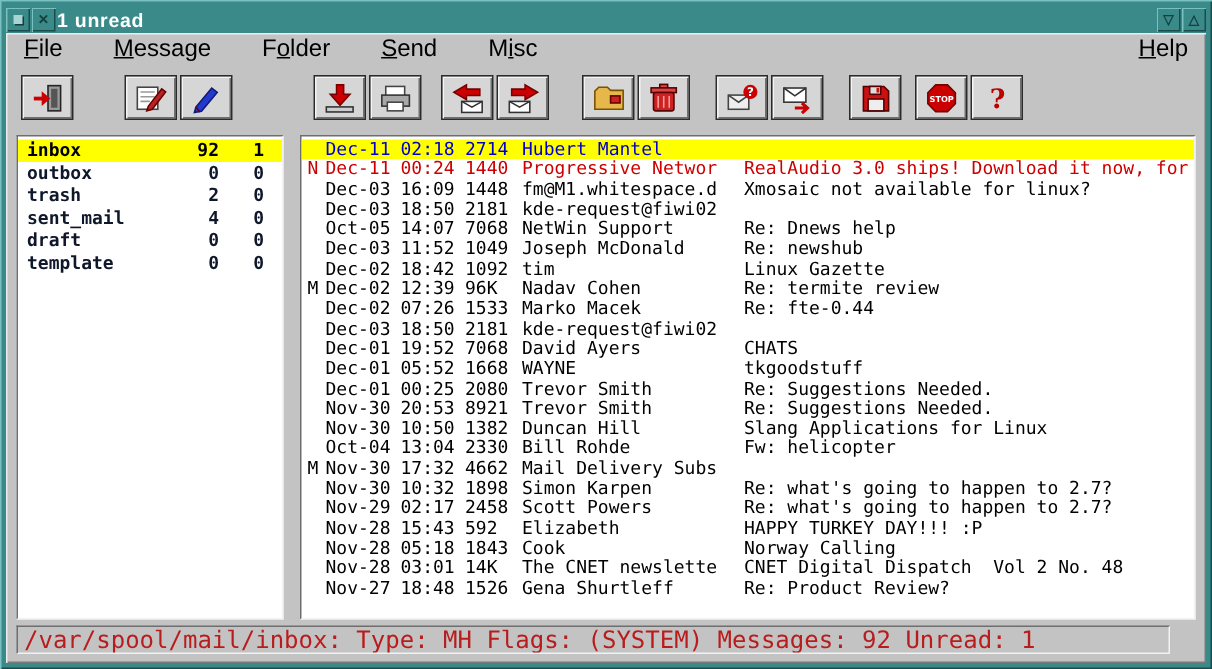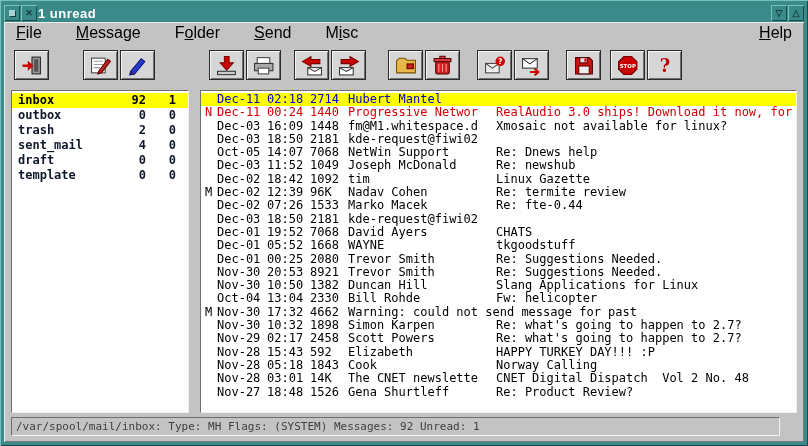--- a/index.html
+++ b/index.html
@@ -124,22 +124,22 @@
   .col-from { width: 148px; }
   .col-subject { flex: 1 1 auto; }
 
   
   .statusbar {
     flex: 0 0 19px; height: 19px;
     margin: 2px 24px 6px 7px;
     background: #c3c3c3;
     border: 1px solid;
     border-color: #6e6e6e #f2f2f2 #f2f2f2 #6e6e6e;
-    color: #404040;
-    font-size: 11px; line-height: 17px;
+    color: #b91c1c;
+    font-size: 16px; line-height: 17px;
     padding-left: 4px;
     white-space: pre; overflow: hidden;
   }
 </style>
 </head>
 <body>
 
 <div class="frame">
 
   <div class="titlebar">
@@ -335,21 +335,21 @@
           <div class="msg-row"><span class="col-flag"></span><span class="col-date">Dec-02</span><span class="col-time">18:42</span><span class="col-size">1092</span><span class="col-from">tim</span><span class="col-subject">Linux Gazette</span></div>
           <div class="msg-row"><span class="col-flag">M</span><span class="col-date">Dec-02</span><span class="col-time">12:39</span><span class="col-size">96K</span><span class="col-from">Nadav Cohen</span><span class="col-subject">Re: termite review</span></div>
           <div class="msg-row"><span class="col-flag"></span><span class="col-date">Dec-02</span><span class="col-time">07:26</span><span class="col-size">1533</span><span class="col-from">Marko Macek</span><span class="col-subject">Re: fte-0.44</span></div>
           <div class="msg-row"><span class="col-flag"></span><span class="col-date">Dec-03</span><span class="col-time">18:50</span><span class="col-size">2181</span><span class="col-from">kde-request@fiwi02</span><span class="col-subject"></span></div>
           <div class="msg-row"><span class="col-flag"></span><span class="col-date">Dec-01</span><span class="col-time">19:52</span><span class="col-size">7068</span><span class="col-from">David Ayers</span><span class="col-subject">CHATS</span></div>
           <div class="msg-row"><span class="col-flag"></span><span class="col-date">Dec-01</span><span class="col-time">05:52</span><span class="col-size">1668</span><span class="col-from">WAYNE</span><span class="col-subject">tkgoodstuff</span></div>
           <div class="msg-row"><span class="col-flag"></span><span class="col-date">Dec-01</span><span class="col-time">00:25</span><span class="col-size">2080</span><span class="col-from">Trevor Smith</span><span class="col-subject">Re: Suggestions Needed.</span></div>
           <div class="msg-row"><span class="col-flag"></span><span class="col-date">Nov-30</span><span class="col-time">20:53</span><span class="col-size">8921</span><span class="col-from">Trevor Smith</span><span class="col-subject">Re: Suggestions Needed.</span></div>
           <div class="msg-row"><span class="col-flag"></span><span class="col-date">Nov-30</span><span class="col-time">10:50</span><span class="col-size">1382</span><span class="col-from">Duncan Hill</span><span class="col-subject">Slang Applications for Linux</span></div>
           <div class="msg-row"><span class="col-flag"></span><span class="col-date">Oct-04</span><span class="col-time">13:04</span><span class="col-size">2330</span><span class="col-from">Bill Rohde</span><span class="col-subject">Fw: helicopter</span></div>
-          <div class="msg-row"><span class="col-flag">M</span><span class="col-date">Nov-30</span><span class="col-time">17:32</span><span class="col-size">4662</span><span class="col-subject">Warning: could not send message for past</span></div>
+          <div class="msg-row"><span class="col-flag">M</span><span class="col-date">Nov-30</span><span class="col-time">17:32</span><span class="col-size">4662</span><span class="col-from">Mail Delivery Subs</span></div>
           <div class="msg-row"><span class="col-flag"></span><span class="col-date">Nov-30</span><span class="col-time">10:32</span><span class="col-size">1898</span><span class="col-from">Simon Karpen</span><span class="col-subject">Re: what's going to happen to 2.7?</span></div>
           <div class="msg-row"><span class="col-flag"></span><span class="col-date">Nov-29</span><span class="col-time">02:17</span><span class="col-size">2458</span><span class="col-from">Scott Powers</span><span class="col-subject">Re: what's going to happen to 2.7?</span></div>
           <div class="msg-row"><span class="col-flag"></span><span class="col-date">Nov-28</span><span class="col-time">15:43</span><span class="col-size">592</span><span class="col-from">Elizabeth</span><span class="col-subject">HAPPY TURKEY DAY!!! :P</span></div>
           <div class="msg-row"><span class="col-flag"></span><span class="col-date">Nov-28</span><span class="col-time">05:18</span><span class="col-size">1843</span><span class="col-from">Cook</span><span class="col-subject">Norway Calling</span></div>
           <div class="msg-row"><span class="col-flag"></span><span class="col-date">Nov-28</span><span class="col-time">03:01</span><span class="col-size">14K</span><span class="col-from">The CNET newslette</span><span class="col-subject">CNET Digital Dispatch  Vol 2 No. 48</span></div>
           <div class="msg-row"><span class="col-flag"></span><span class="col-date">Nov-27</span><span class="col-time">18:48</span><span class="col-size">1526</span><span class="col-from">Gena Shurtleff</span><span class="col-subject">Re: Product Review?</span></div>
         </div>
     </div>
 
     <div class="statusbar">/var/spool/mail/inbox: Type: MH Flags: (SYSTEM) Messages: 92 Unread: 1</div>

